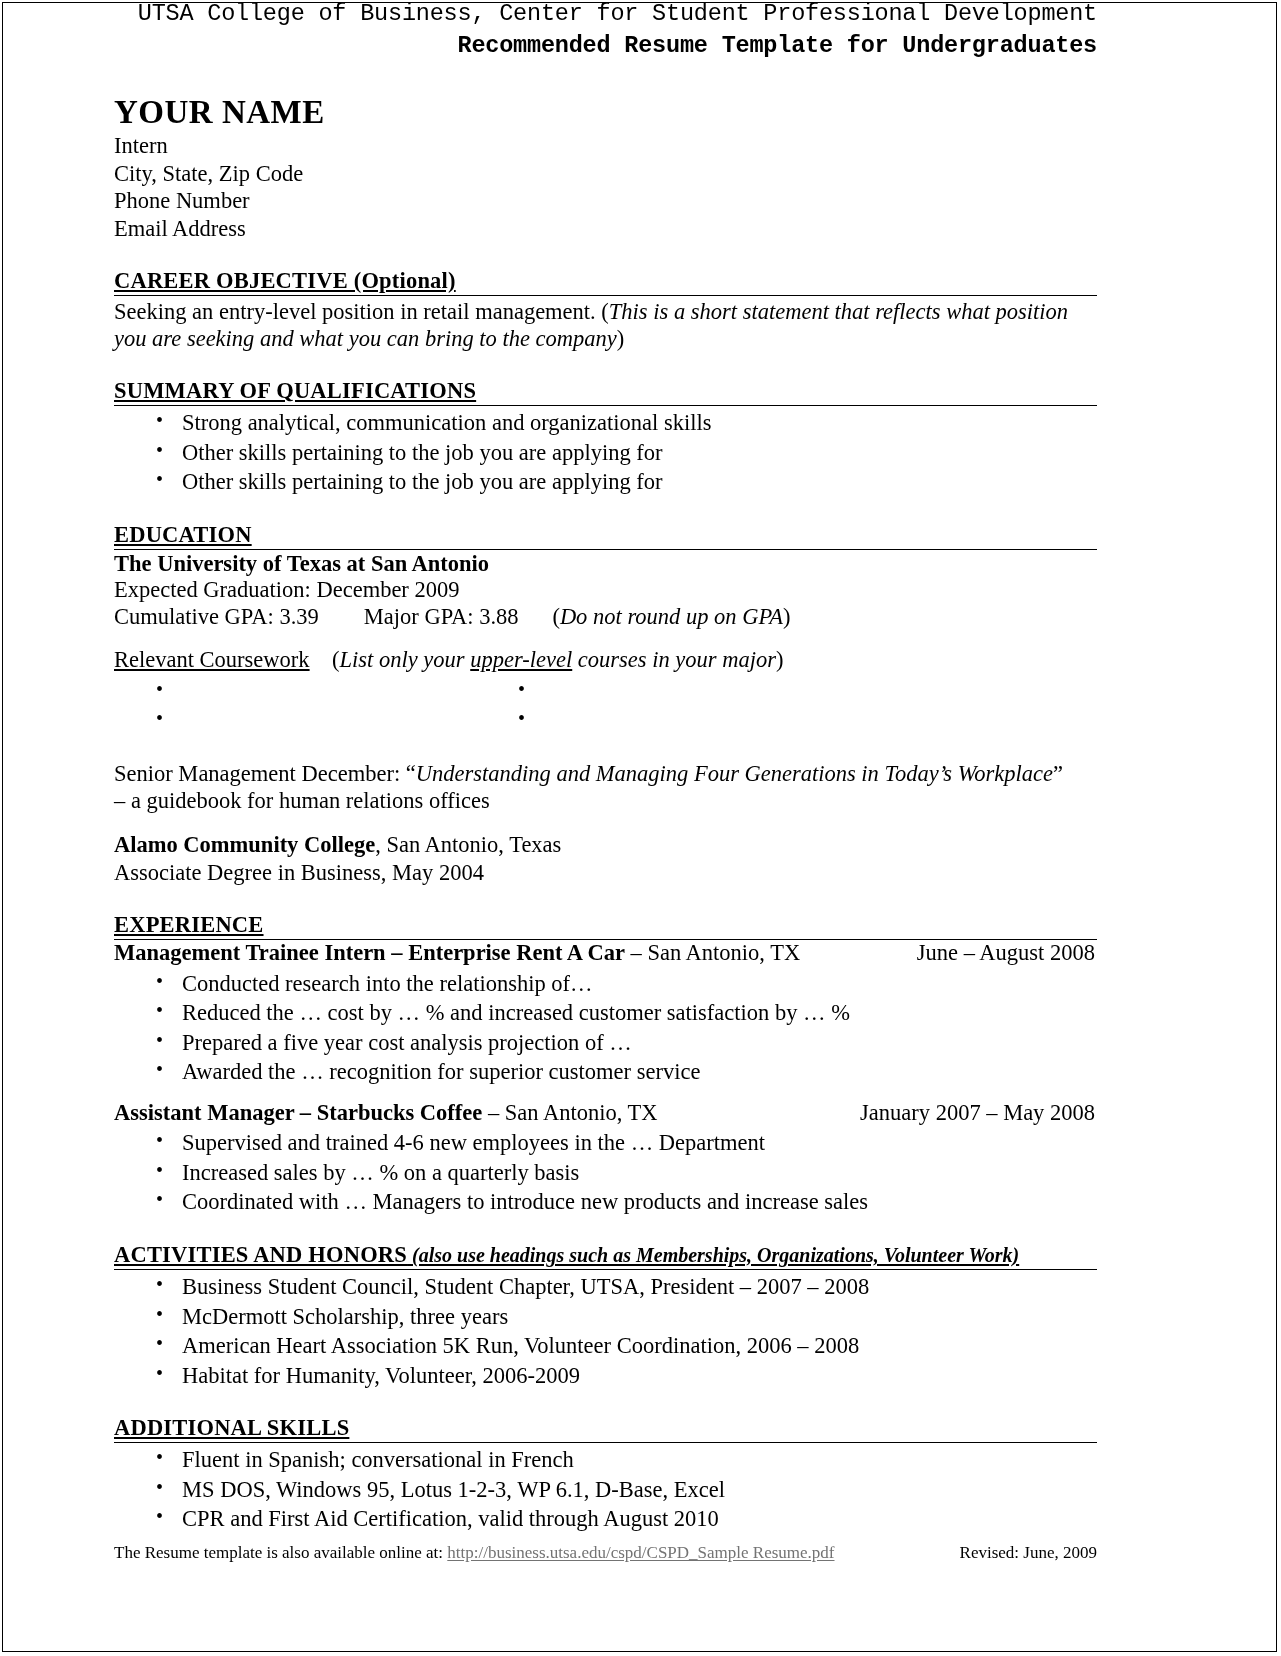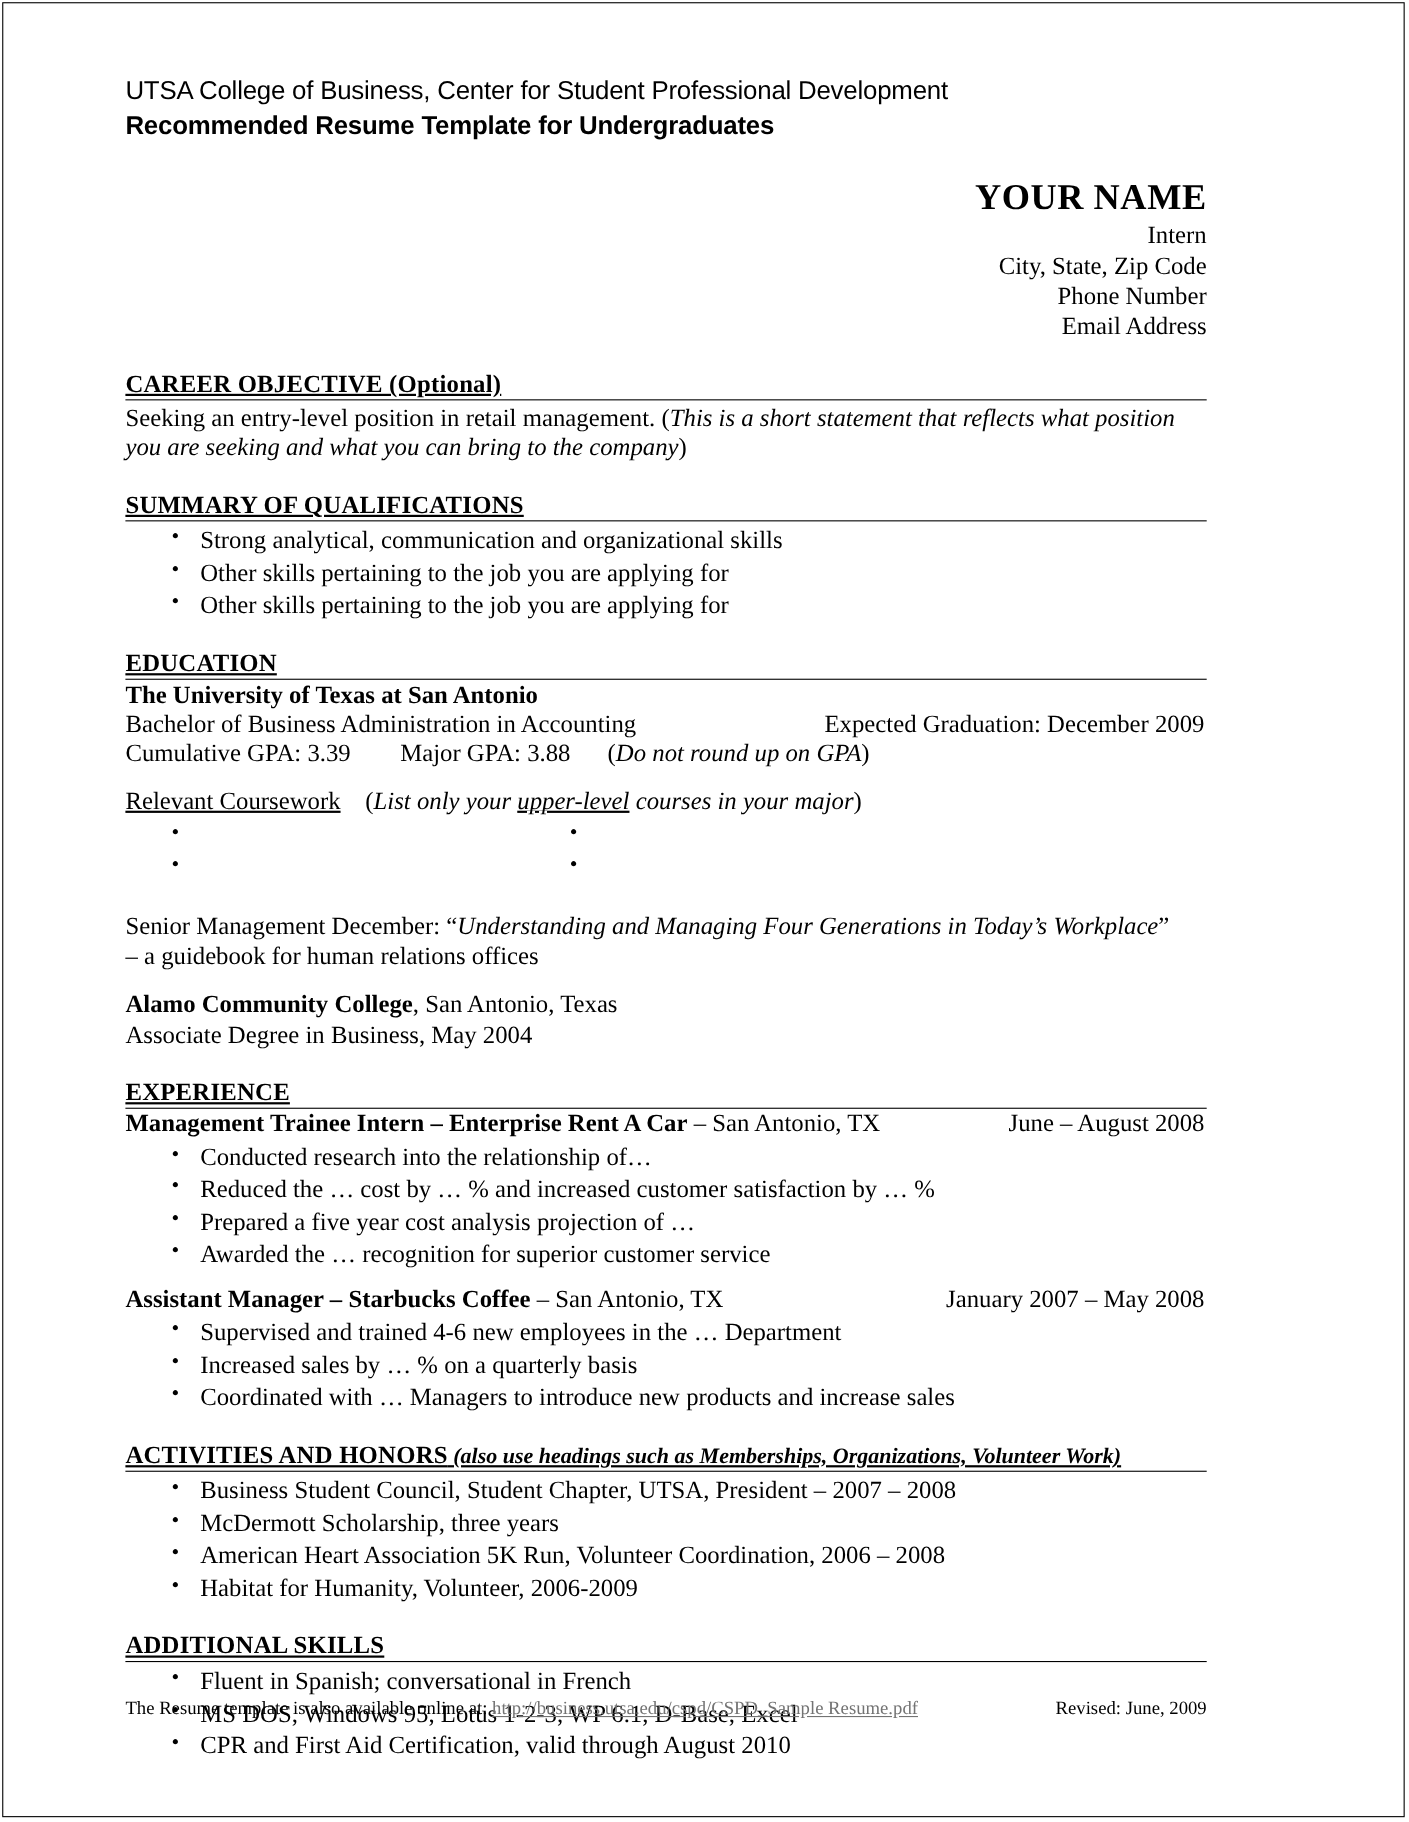--- a/index.html
+++ b/index.html
@@ -31,39 +31,38 @@
   }
   .content {
     position: absolute;
     left: 114px;
     top: 0;
     width: 983px;
   }
 
   
   .doc-header {
-    text-align: left;
-    font-family: Liberation Sans, sans-serif;
-    padding-top: 68px;
+    text-align: right;
+    font-family: Liberation Mono, monospace;
   }
   .doc-header .line1 {
     font-size: 23.5px;
     letter-spacing: -0.2px;
     line-height: 1.22;
   }
   .doc-header .line2 {
     font-size: 23.5px;
     font-weight: bold;
     letter-spacing: -0.2px;
     line-height: 1.22;
     margin-top: 3px;
   }
 
   .name-block {
-    text-align: right;
+    text-align: left;
     margin-top: 34px;
   }
   .name-block .your-name {
     font-size: 33px;
     font-weight: bold;
     letter-spacing: 0.5px;
     line-height: 1.15;
   }
   .name-block .contact {
     font-size: 22.5px;
@@ -220,21 +219,20 @@
     </div>
 
     <div class="section">
       <div class="sec-head-row">
         <span class="sec-head">EDUCATION</span>
       </div>
 
       <div class="para bold tight">The University of Texas at San Antonio</div>
 
       <div class="row">
-        <span>Bachelor of Business Administration in Accounting</span>
         <span class="right">Expected Graduation: December 2009</span>
       </div>
 
       <div class="gpa-row"><span>Cumulative GPA: 3.39</span>        <span>Major GPA: 3.88</span>      <span>(</span><span class="it">Do not round up on GPA</span><span>)</span></div>
 
       <div class="spacer-sm"></div>
 
       <div class="para"><span class="ul">Relevant Coursework</span><span>&nbsp;&nbsp;&nbsp;&nbsp;</span><span>(</span><span class="it">List only your </span><span class="it ul">upper-level</span><span class="it"> courses in your major</span><span>)</span></div>
 
       <div class="course-cols">

